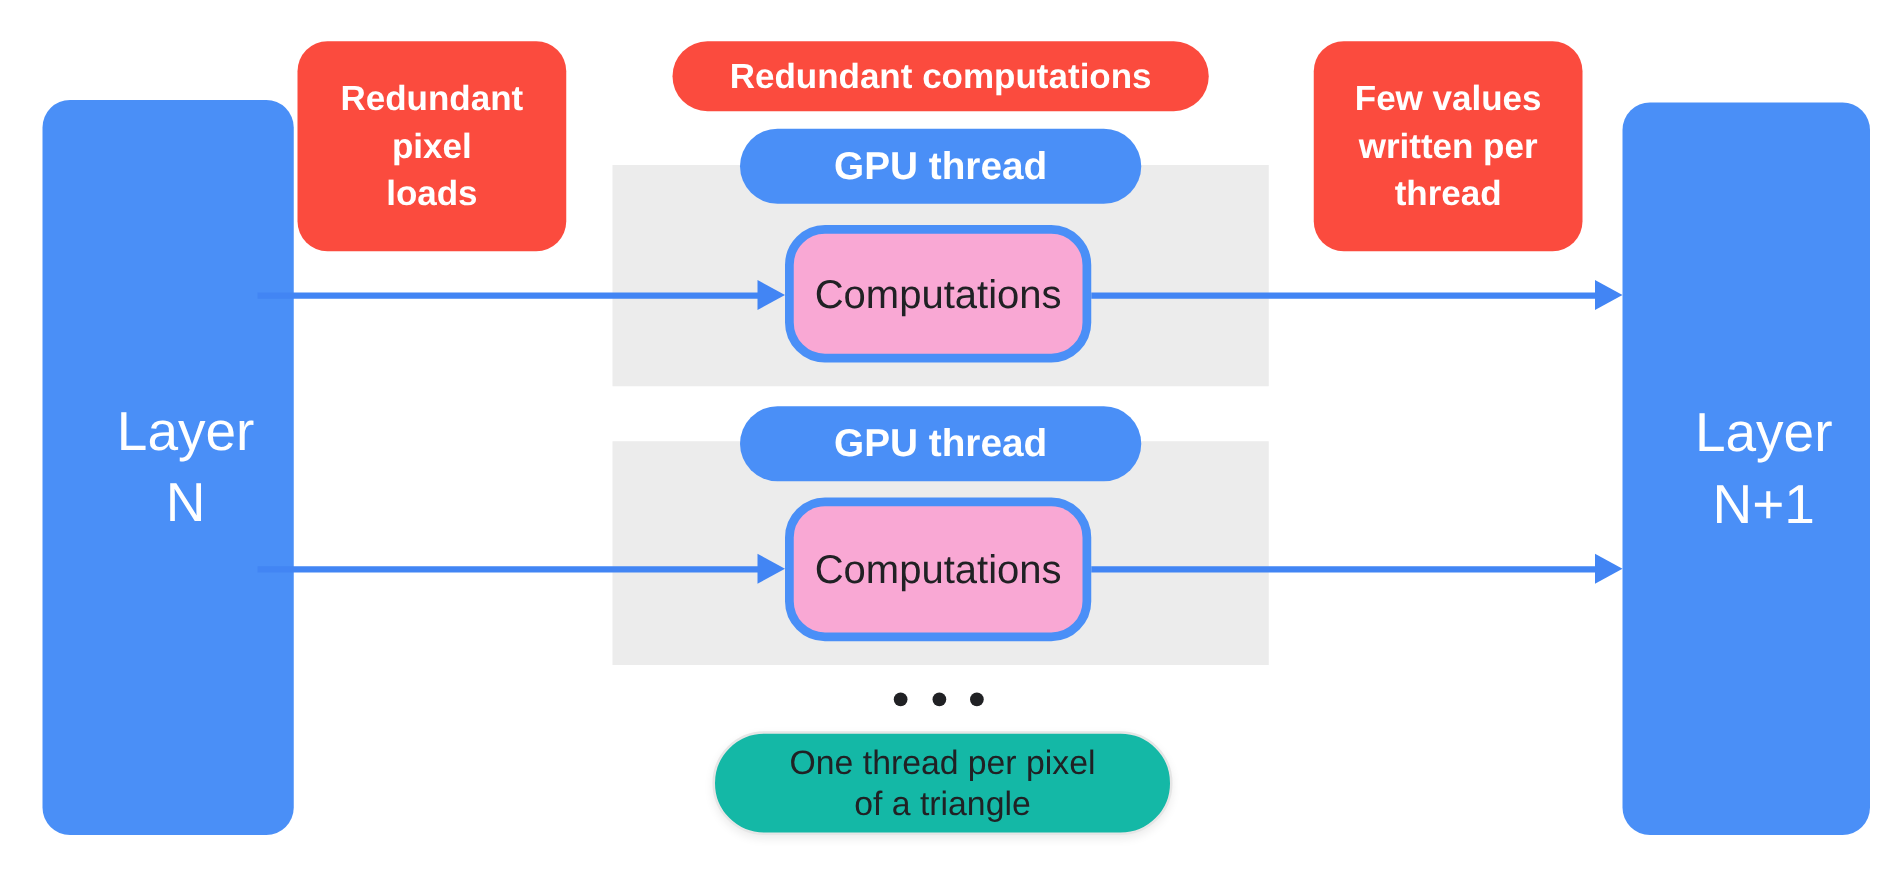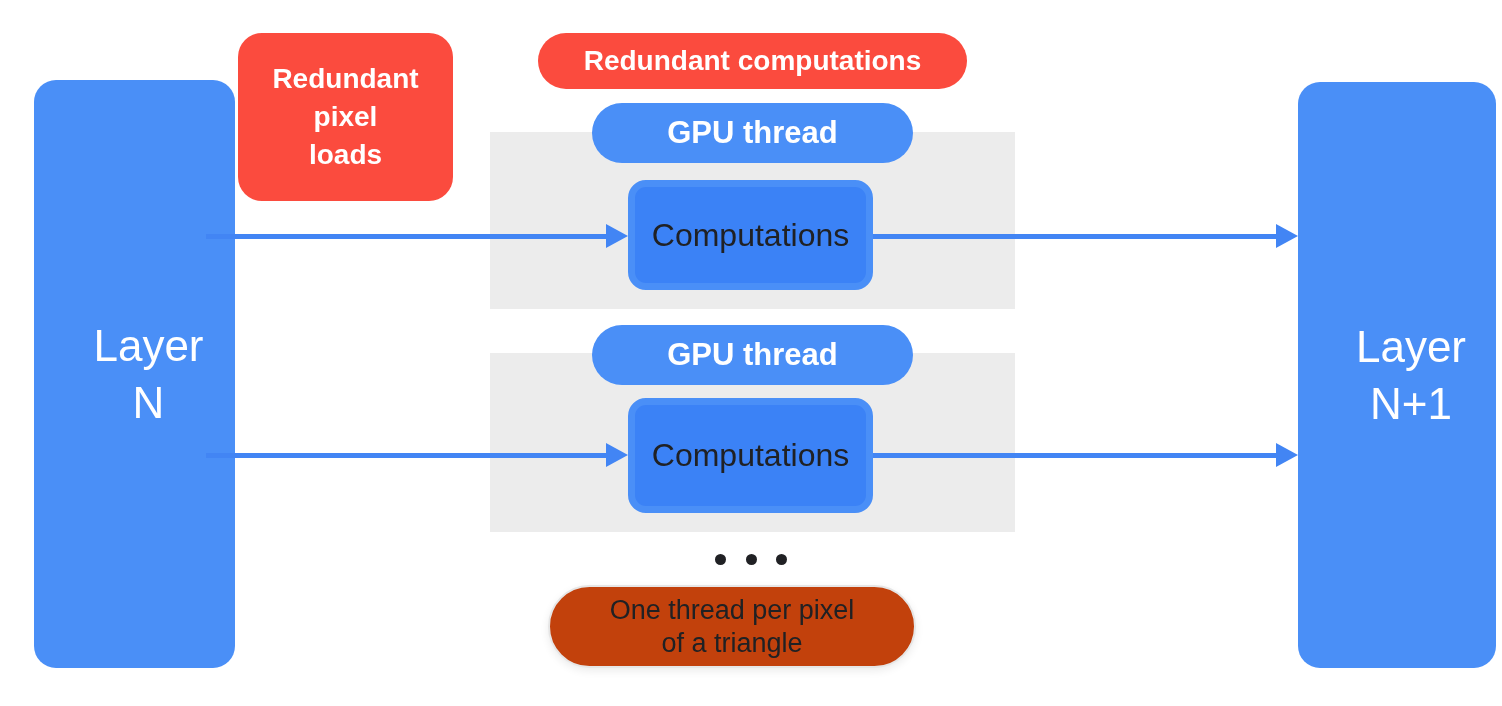--- a/index.html
+++ b/index.html
@@ -76,23 +76,23 @@
     align-items: center;
     justify-content: center;
     width: 321px;
     height: 60px;
     left: 592px;
   }
   .gpu-pill-1 { top: 103px; }
   .gpu-pill-2 { top: 325px; }
 
   .comp-box {
-    background: #3b82f6;
+    background: #f9a8d4;
     border: 7px solid #4A8FF7;
-    border-radius: 18px;
+    border-radius: 32px;
     color: #202124;
     font-size: 32px;
     display: flex;
     align-items: center;
     justify-content: center;
     left: 628px;
     width: 231px;  
   }
   .comp-box-1 { top: 180px; height: 96px; }  
   .comp-box-2 { top: 398px; height: 101px; } 
@@ -125,22 +125,22 @@
     align-items: center;
   }
   .dot {
     width: 11px; height: 11px;
     border-radius: 50%;
     background: #202124;
   }
 
   
   .footnote-pill {
-    left: 548px; top: 585px; width: 368px; height: 83px;
-    background: #c2410c;
+    left: 570px; top: 585px; width: 368px; height: 83px;
+    background: #14b8a6;
     border: 2px solid #E6E6E6;
     border-radius: 42px;
     box-shadow: 0 3px 8px rgba(0,0,0,0.08);
     color: #202124;
     font-size: 27px;
     line-height: 33px;
     display: flex;
     align-items: center;
     justify-content: center;
     text-align: center;
@@ -158,20 +158,23 @@
 
   <div class="abs layer-box layer-n1">Layer
 N+1</div>
 
   <div class="abs callout callout-rect callout-memory">Redundant
 pixel
 loads</div>
 
   <div class="abs callout callout-pill">Redundant computations</div>
 
+  <div class="abs callout callout-rect callout-few">Few values
+written per
+thread</div>
 
   <div class="abs thread-bg thread-bg-1"></div>
 
   <div class="abs thread-bg thread-bg-2"></div>
 
   <div class="abs arrow-line a1-line-l"></div>
   <div class="abs arrow-head a1-head-l"></div>
   <div class="abs arrow-line a1-line-r"></div>
   <div class="abs arrow-head a1-head-r"></div>
 

